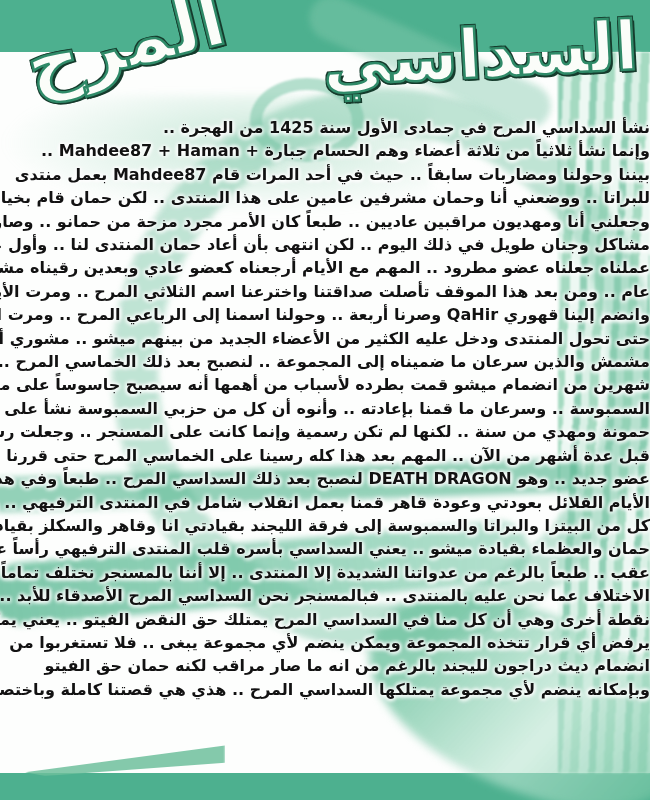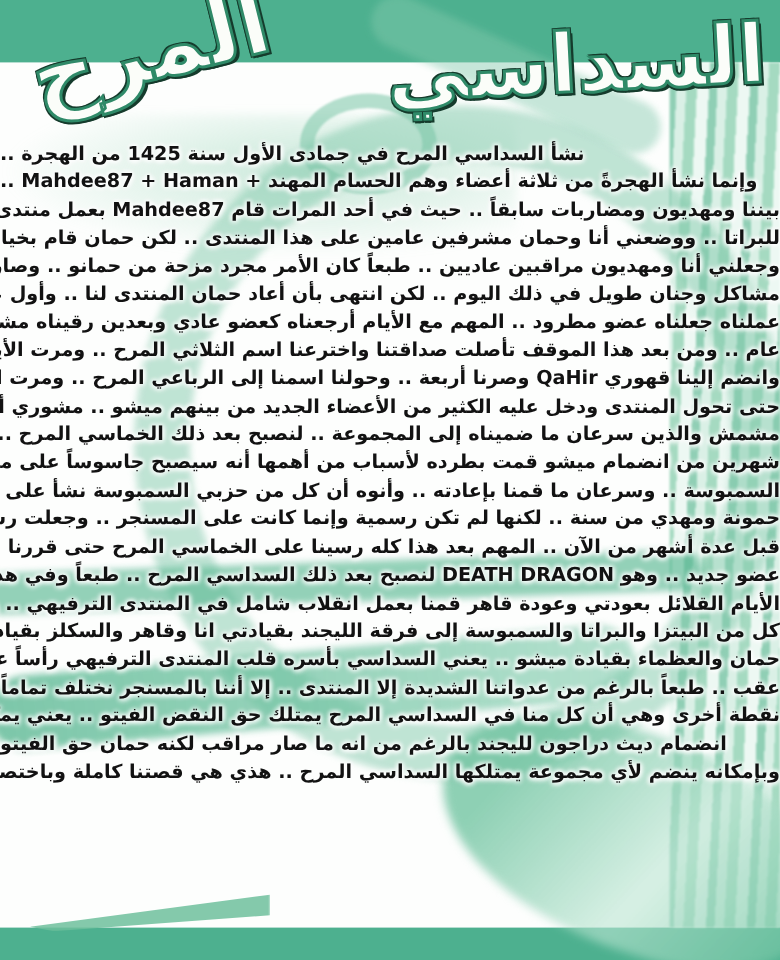--- a/index.html
+++ b/index.html
@@ -85,21 +85,21 @@
       2px -2px 0 var(--green-dark),
       -2px 2px 0 var(--green-dark),
       0 3px 0 var(--green-dark);
     z-index:5;white-space:nowrap;
   }
   #title-word-1{right:14px;top:12px;font-size:68px;transform:rotate(-3deg);transform-origin:right top;}
   #title-word-2{left:18px;top:30px;font-size:74px;transform:rotate(-14deg);transform-origin:left top;}
   
   #story{
     position:absolute;left:0;top:116px;width:650px;z-index:4;
-    text-align:left;color:var(--ink);
+    text-align:right;color:var(--ink);
     font-size:16px;font-weight:bold;line-height:23.4px;
     text-shadow:0 0 4px #fff,0 0 4px #fff,0 0 6px #fff,0 1px 5px #fff;
   }
   .story-line{white-space:nowrap;}
 </style>
 </head>
 <body>
 
 <div id="page">
 
@@ -114,37 +114,39 @@
   <div class="tex" id="tex-stroke1"></div>
   <div class="tex" id="tex-stroke2"></div>
   <div class="tex" id="tex-leaves"></div>
   <div class="tex" id="tex-brush-bl"></div>
 
   <div class="title-word" id="title-word-1">السداسي</div>
   <div class="title-word" id="title-word-2">المرح</div>
 
   <div id="story">
       <div class="story-line">نشأ السداسي المرح في جمادى الأول سنة 1425 من الهجرة ..</div>
-      <div class="story-line">وإنما نشأ الهجرةً من ثلاثة أعضاء وهم الحسام المهند + Mahdee87 + Haman ..</div>
-      <div class="story-line">بيننا ومهديون ومضاربات سابقاً .. حيث في أحد المرات قام Mahdee87 بعمل منتدى</div>
+      <div class="story-line">وإنما نشأ ثلاثياً من ثلاثة أعضاء وهم الحسام جبارة + Mahdee87 + Haman ..</div>
+      <div class="story-line">بيننا وحولنا ومضاربات سابقاً .. حيث في أحد المرات قام Mahdee87 بعمل منتدى</div>
       <div class="story-line">للبراتا .. ووضعني أنا وحمان مشرفين عامين على هذا المنتدى .. لكن حمان قام بخيانتنا</div>
       <div class="story-line">وجعلني أنا ومهديون مراقبين عاديين .. طبعاً كان الأمر مجرد مزحة من حمانو .. وصارت</div>
       <div class="story-line">مشاكل وجنان طويل في ذلك اليوم .. لكن انتهى بأن أعاد حمان المنتدى لنا .. وأول عمل</div>
       <div class="story-line">عملناه جعلناه عضو مطرود .. المهم مع الأيام أرجعناه كعضو عادي وبعدين رقيناه مشرف</div>
       <div class="story-line">عام .. ومن بعد هذا الموقف تأصلت صداقتنا واخترعنا اسم الثلاثي المرح .. ومرت الأيام</div>
       <div class="story-line">وانضم إلينا قهوري QaHir وصرنا أربعة .. وحولنا اسمنا إلى الرباعي المرح .. ومرت الشهور</div>
       <div class="story-line">حتى تحول المنتدى ودخل عليه الكثير من الأعضاء الجديد من بينهم ميشو .. مشوري أو</div>
       <div class="story-line">مشمش والذين سرعان ما ضميناه إلى المجموعة .. لنصبح بعد ذلك الخماسي المرح .. بعد</div>
       <div class="story-line">شهرين من انضمام ميشو قمت بطرده لأسباب من أهمها أنه سيصبح جاسوساً على ما يسمى</div>
       <div class="story-line">السمبوسة .. وسرعان ما قمنا بإعادته .. وأنوه أن كل من حزبي السمبوسة نشأ على يد</div>
       <div class="story-line">حمونة ومهدي من سنة .. لكنها لم تكن رسمية وإنما كانت على المسنجر .. وجعلت رسمية</div>
       <div class="story-line">قبل عدة أشهر من الآن .. المهم بعد هذا كله رسينا على الخماسي المرح حتى قررنا ضم</div>
       <div class="story-line">عضو جديد .. وهو DEATH DRAGON لنصبح بعد ذلك السداسي المرح .. طبعاً وفي هذه</div>
       <div class="story-line">الأيام القلائل بعودتي وعودة قاهر قمنا بعمل انقلاب شامل في المنتدى الترفيهي .. وحولنا</div>
       <div class="story-line">كل من البيتزا والبراتا والسمبوسة إلى فرقة الليجند بقيادتي انا وقاهر والسكلز بقيادة</div>
       <div class="story-line">حمان والعظماء بقيادة ميشو .. يعني السداسي بأسره قلب المنتدى الترفيهي رأساً على</div>
       <div class="story-line">عقب .. طبعاً بالرغم من عدواتنا الشديدة إلا المنتدى .. إلا أننا بالمسنجر نختلف تماماً كل</div>
+      <div class="story-line">الاختلاف عما نحن عليه بالمنتدى .. فبالمسنجر نحن السداسي المرح الأصدقاء للأبد ..</div>
       <div class="story-line">نقطة أخرى وهي أن كل منا في السداسي المرح يمتلك حق النقض الفيتو .. يعني يمكن</div>
+      <div class="story-line">يرفض أي قرار تتخذه المجموعة ويمكن ينضم لأي مجموعة يبغى .. فلا تستغربوا من</div>
       <div class="story-line">انضمام ديث دراجون لليجند بالرغم من انه ما صار مراقب لكنه حمان حق الفيتو</div>
       <div class="story-line">وبإمكانه ينضم لأي مجموعة يمتلكها السداسي المرح .. هذي هي قصتنا كاملة وباختصار</div>
     </div>
 
 </div>
 
 </body></html>

